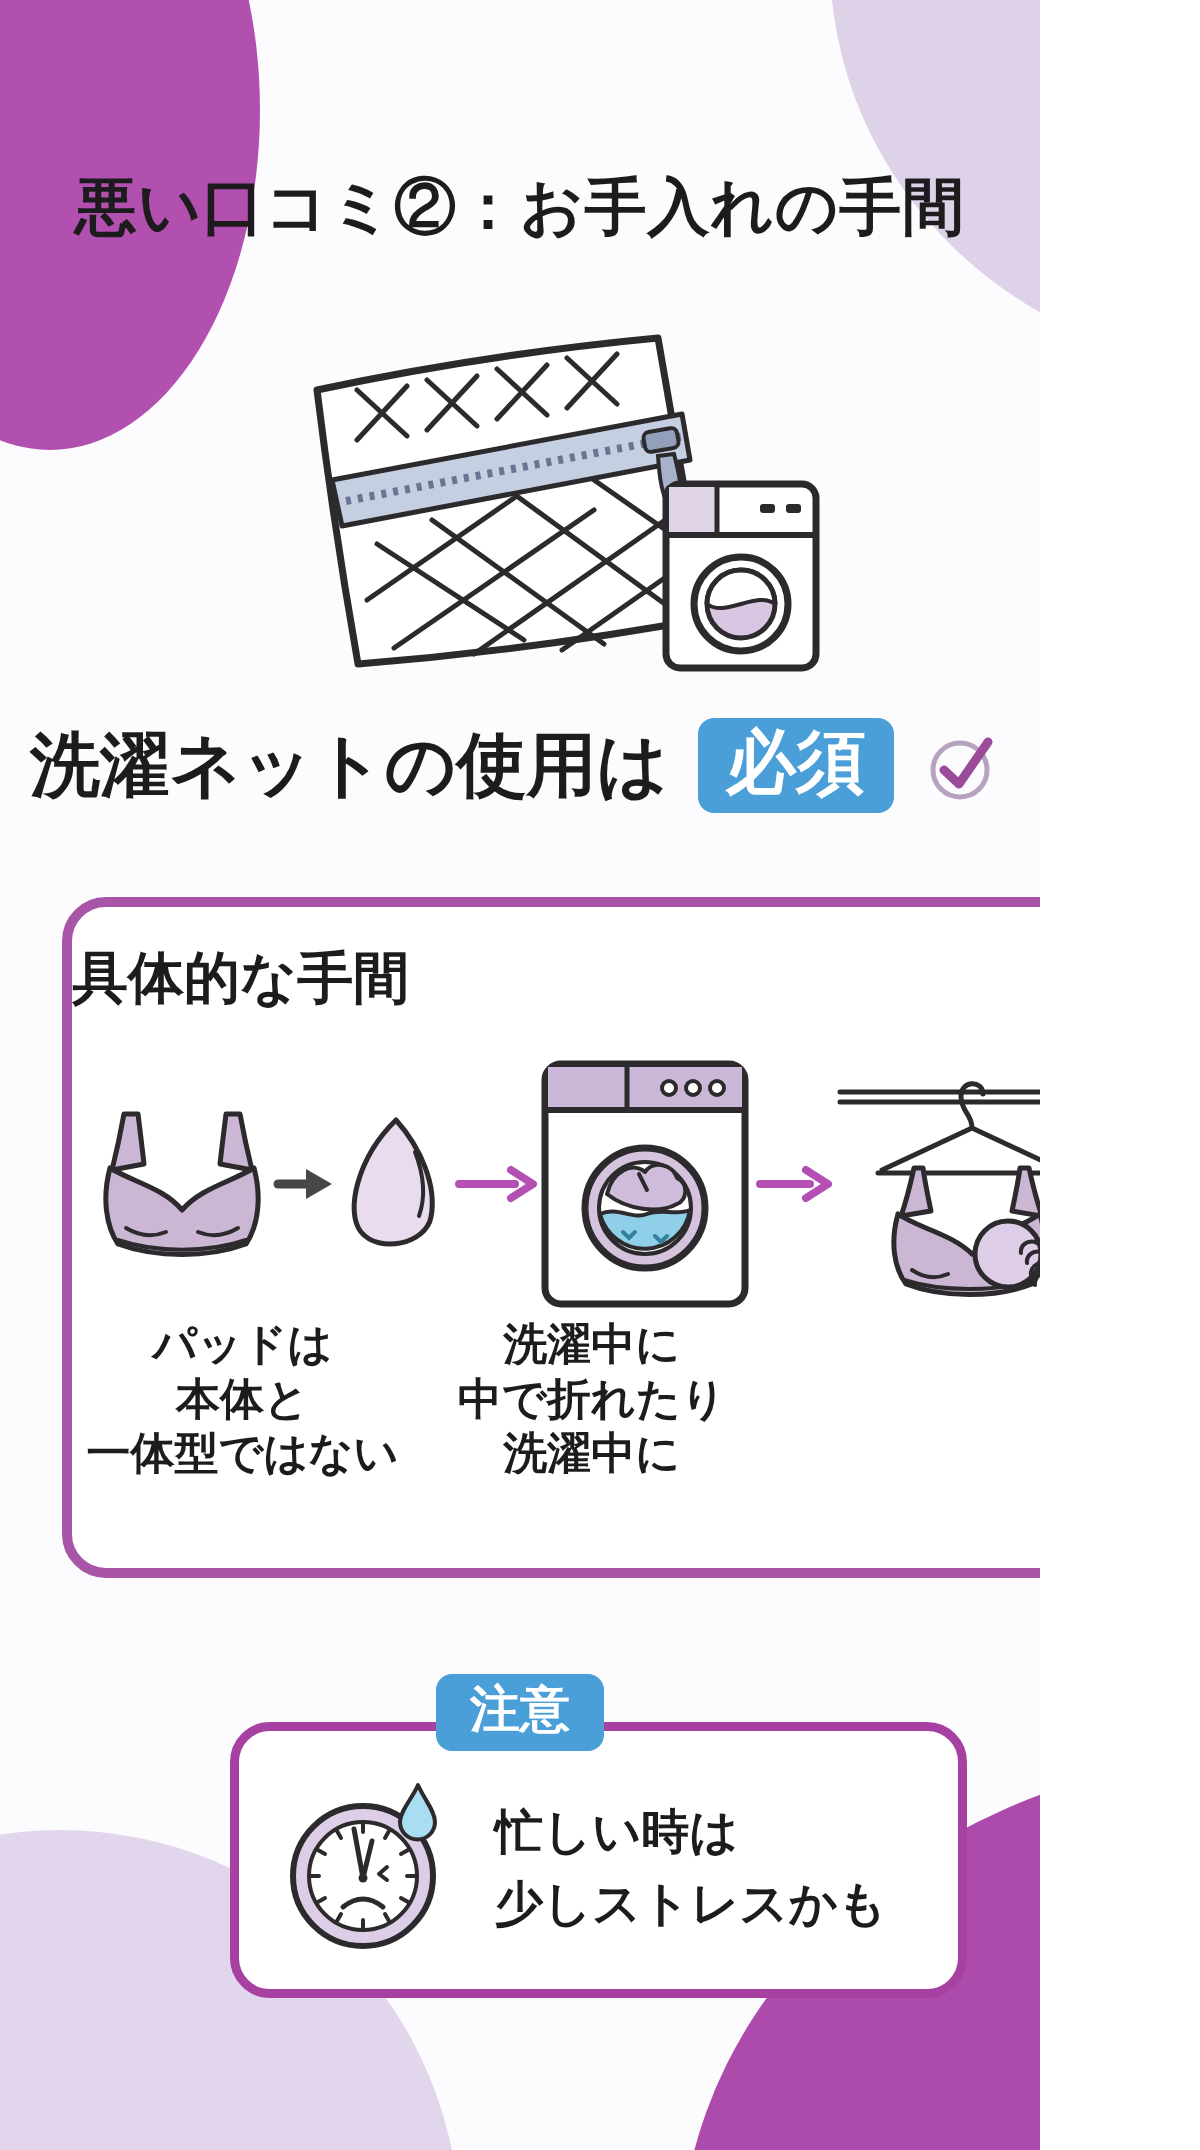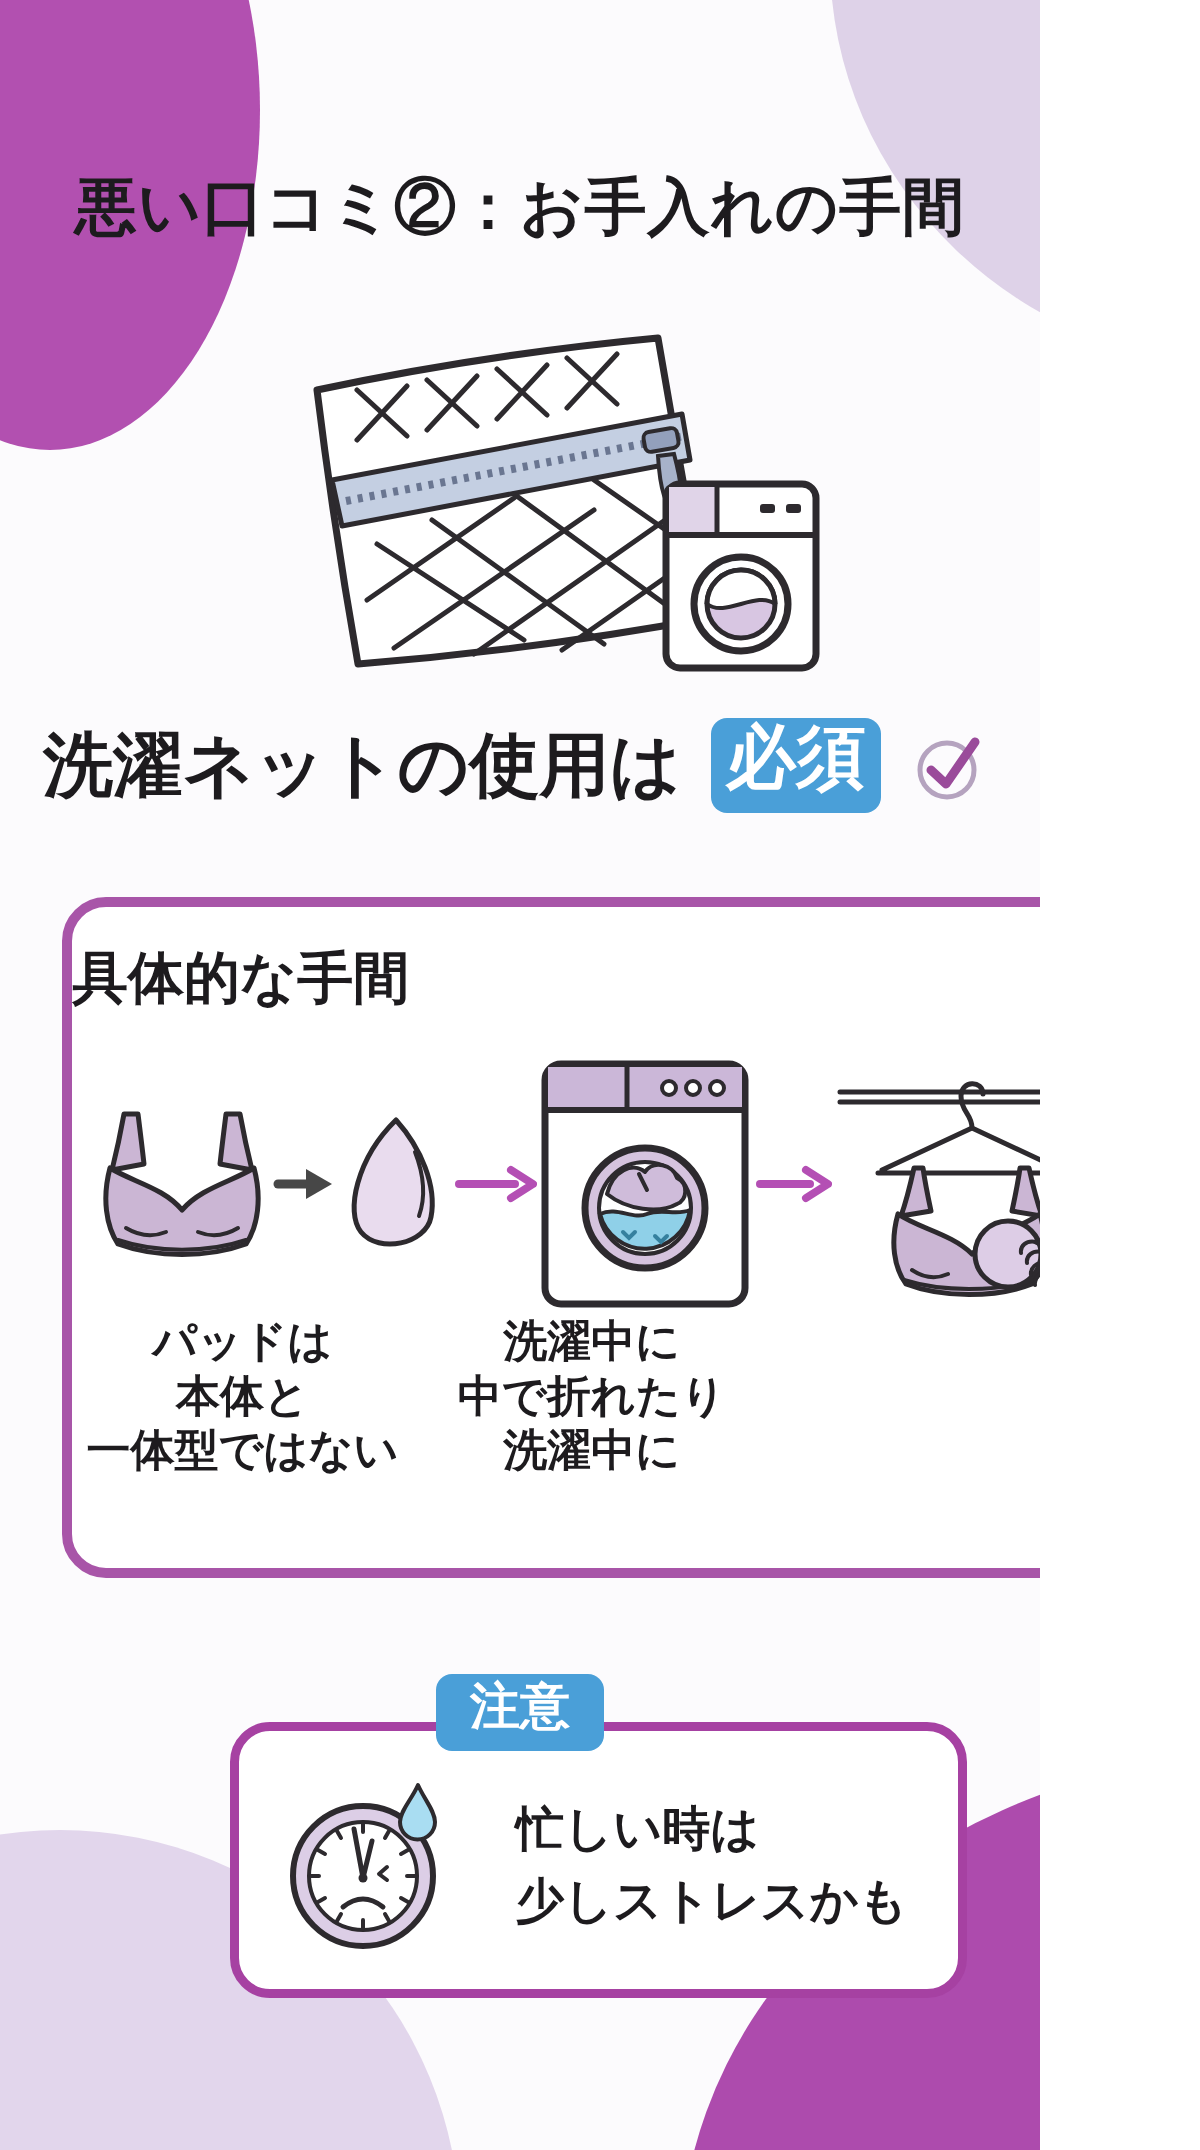--- a/index.html
+++ b/index.html
@@ -1,19 +1,19 @@
 <!DOCTYPE html>
 <html lang="ja"><head>
 <meta charset="utf-8">
 <style>
   html,body{margin:0;padding:0;}
   .canvas{
     position:relative;width:1040px;height:2150px;overflow:hidden;
     background:#fcfbfd;color:#1d1b1e;
-    font-family:Liberation Mono, monospace;
+    font-family:Liberation Sans, sans-serif;
   }
   .blob{position:absolute;border-radius:50%;z-index:0;}
   .blob-tl{left:-160px;top:-230px;width:420px;height:680px;background:#b250b0;}
   .blob-tr{left:830px;top:-450px;width:860px;height:820px;background:#ded2e8;}
   .blob-bl{left:-340px;top:1830px;width:800px;height:800px;background:#e2d6ec;}
   .blob-br{left:680px;top:1750px;width:1220px;height:1020px;background:#ad4bad;}
 
   .page-title{
     position:absolute;top:165px;left:0;width:100%;z-index:2;
     text-align:center;font-size:62px;font-weight:700;letter-spacing:1px;margin:0;
@@ -23,21 +23,21 @@
   .hero-net{position:absolute;left:0;top:0;}
   .hero-machine{position:absolute;left:398px;top:160px;}
 
   .headline{
     position:absolute;top:718px;left:0;width:100%;z-index:2;
     display:flex;justify-content:center;align-items:center;gap:30px;
     font-size:70px;font-weight:700;
   }
   .badge-blue{
     background:#4a9fd8;color:#fff;border-radius:16px;
-    padding:6px 15px 12px;line-height:1.1;
+    padding:6px 28px 12px;line-height:1.1;
   }
   .check-wrap{display:flex;align-items:center;}
 
   .detail-box{
     position:absolute;left:62px;top:897px;width:1076px;height:681px;z-index:2;
     background:#ffffff;border:10px solid #a855a8;border-radius:44px;box-sizing:border-box;
   }
   .detail-title{margin:34px 0 0;text-align:left;font-size:56px;font-weight:700;}
   .process-row{
     margin-top:36px;padding:0 22px;height:262px;
@@ -55,21 +55,21 @@
     position:absolute;top:1674px;left:50%;transform:translateX(-50%);z-index:4;
     background:#4a9fd8;color:#fff;font-size:50px;font-weight:700;
     padding:8px 34px 14px;border-radius:16px;line-height:1.1;
   }
   .caution-box{
     position:absolute;left:230px;top:1722px;width:737px;height:276px;z-index:3;
     background:#ffffff;border:9px solid #a641a2;border-radius:40px;box-sizing:border-box;
     display:flex;align-items:center;gap:42px;padding:16px 24px 0 42px;
   }
   .caution-text{font-size:48px;font-weight:700;line-height:1.5;}
-  .caution-text span{display:block;margin-left:21px;}
+  .caution-text span{display:block;}
 </style>
 </head>
 <body>
 
 <div class="canvas">
 
   <div class="blob blob-tl"></div>
   <div class="blob blob-tr"></div>
   <div class="blob blob-bl"></div>
   <div class="blob blob-br"></div>

